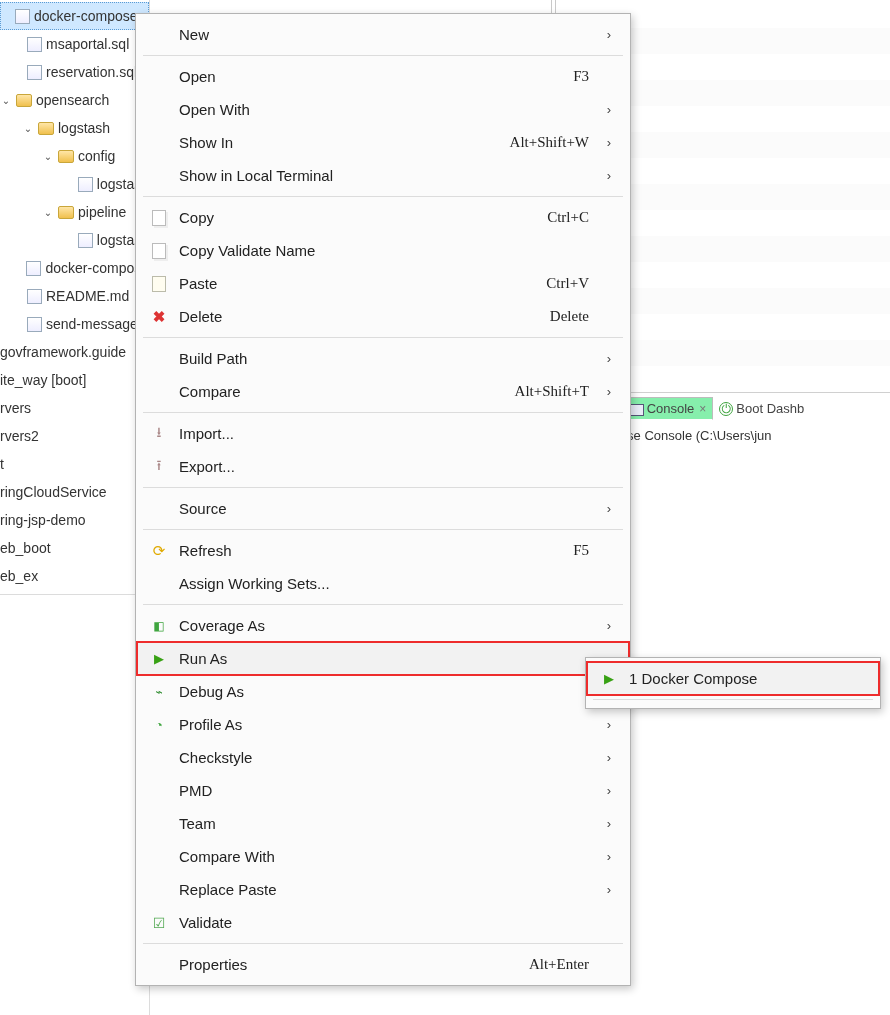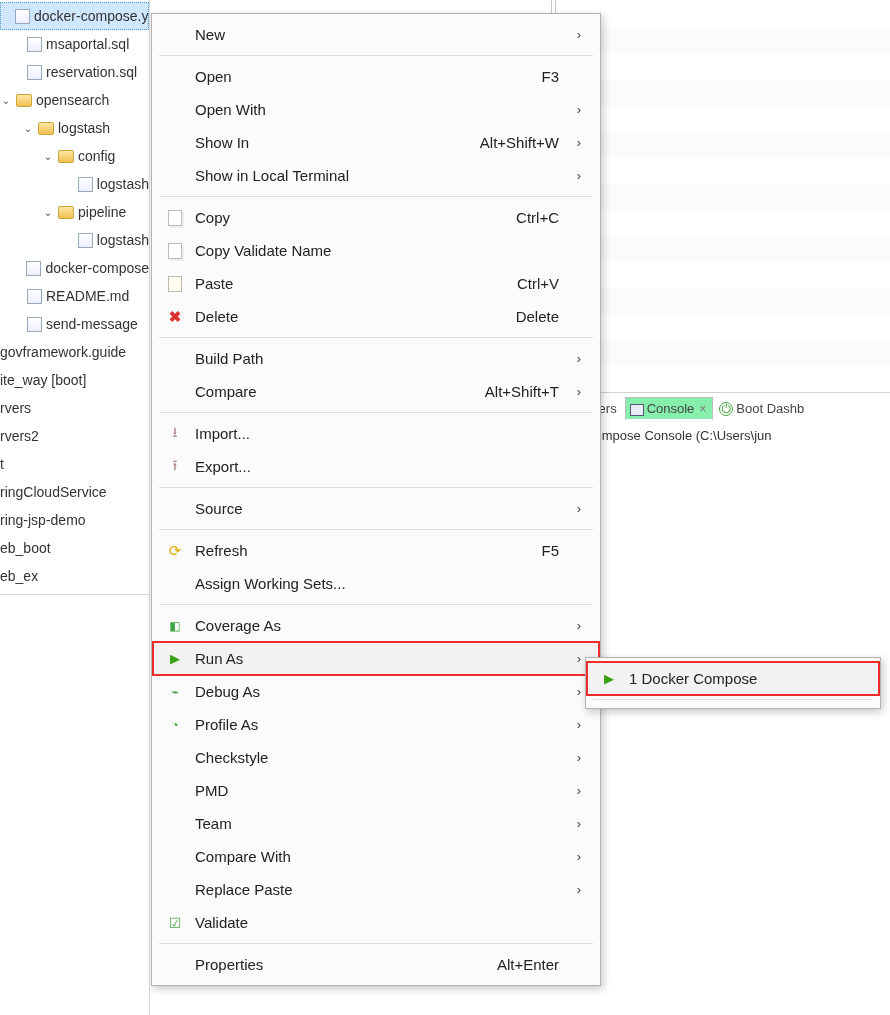--- a/index.html
+++ b/index.html
@@ -124,23 +124,23 @@
   .console-sub {
     padding: 5px 0 0 6px;
     font-size: 13px;
     color: #333;
     white-space: nowrap;
   }
 
   
   .ctxmenu {
     position: absolute;
-    left: 151px;
+    left: 135px;
     top: 13px;
-    width: 450px;
+    width: 496px;
     background: #fbfbfb;
     border: 1px solid #b3b3b3;
     box-shadow: 2px 3px 8px rgba(0,0,0,0.22);
     padding: 4px 1px;
   }
   .ctxsep {
     border-top: 1px solid #dcdcdc;
     margin: 4px 6px;
   }
   .ctxitem {
@@ -153,21 +153,21 @@
     color: #222;
     gap: 10px;
     position: relative;
   }
   .ctxitem .icon-slot {
     width: 20px; height: 20px;
     display: inline-flex; align-items: center; justify-content: center;
   }
   .ctxitem .label { flex: 0 0 auto; }
   .ctxitem .spacer { flex: 1 1 auto; }
-  .ctxitem .accel { color: #222; font-size: 15px; }
+  .ctxitem .accel { color: #222; font-size: 15px; font-family: Liberation Serif, serif; }
   .ctxitem .chevron {
     width: 12px;
     text-align: right;
     color: #444;
     font-size: 13px;
   }
   .ctxitem.hover {
     background: #f2f2f2;
   }
   .ctxitem.highlighted {

